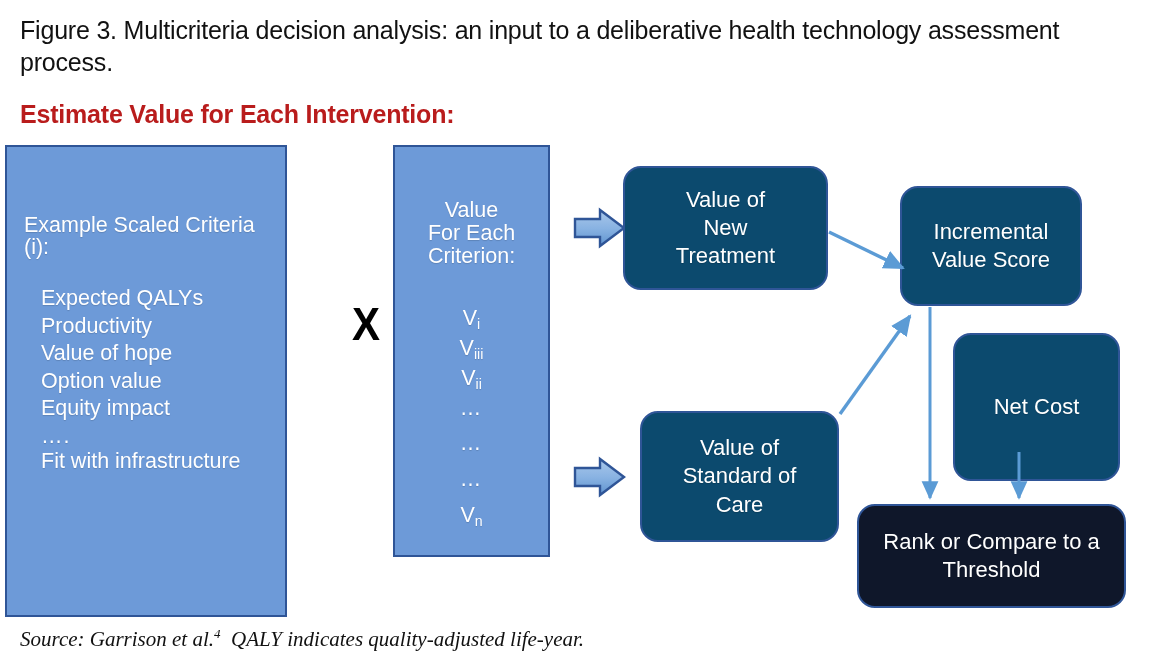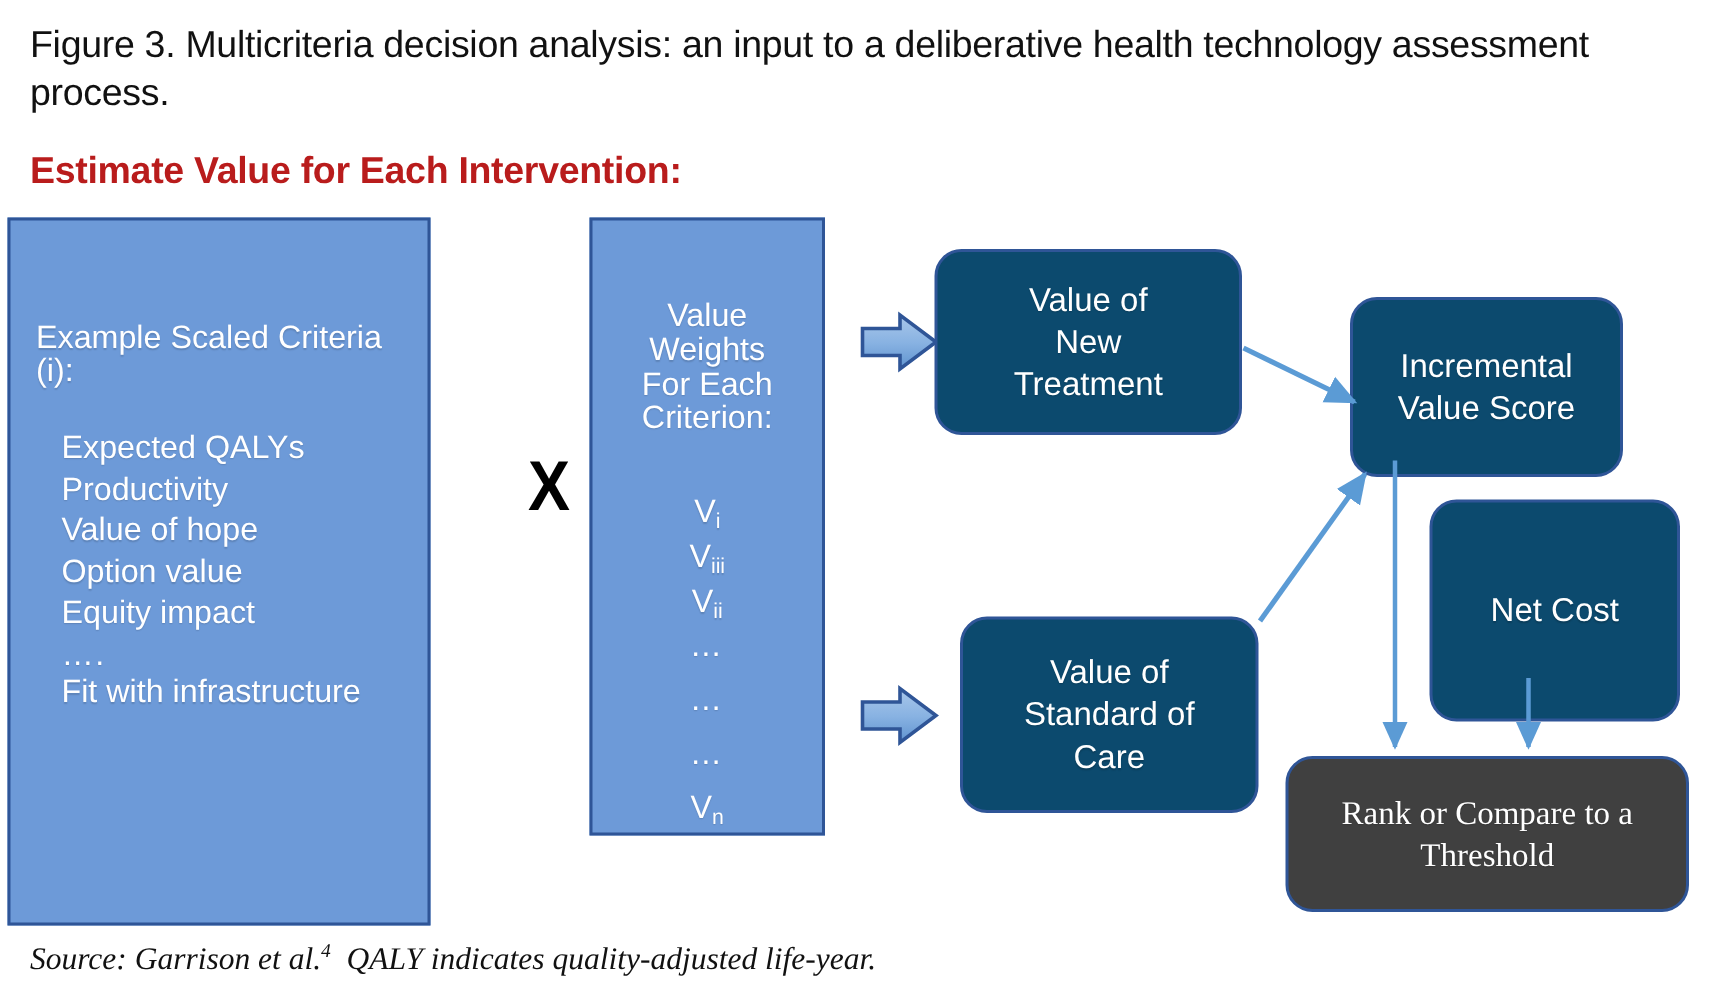--- a/index.html
+++ b/index.html
@@ -74,23 +74,22 @@
     display: flex;
     align-items: center;
     justify-content: center;
     text-align: center;
     font-size: 22px;
     line-height: 1.28;
     text-shadow: 0 1px 1px rgba(0,0,0,0.18);
   }
 
   .rounded-box.green {
-    background: #404040;
+    background: #0f172a;
     border-color: #2f5597;
-    font-family: Liberation Serif, serif;
   }
 
   
   #criteria-box {
     left: 5px;
     top: 145px;
     width: 282px;
     height: 472px;
   }
   #criteria-inner {
@@ -141,21 +140,21 @@
     color: #000000;
     transform: scaleY(1.12);
   }
 
   
   .block-arrow { position: absolute; }
 
   
   #value-new-treatment-box { left: 623px; top: 166px; width: 205px; height: 124px; }
   #value-standard-care-box { left: 640px; top: 411px; width: 199px; height: 131px; }
-  #incremental-value-box   { left: 900px; top: 198px; width: 182px; height: 120px; }
+  #incremental-value-box   { left: 900px; top: 186px; width: 182px; height: 120px; }
   #net-cost-box            { left: 953px; top: 333px; width: 167px; height: 148px; }
   #rank-compare-box        { left: 857px; top: 504px; width: 269px; height: 104px; }
 
   
   #connectors {
     position: absolute;
     left: 0;
     top: 0;
     width: 1152px;
     height: 670px;
@@ -181,21 +180,20 @@
     <div class="criteria-item">Fit with infrastructure</div>
   </div>
 </div>
 
 <div id="multiply-symbol">X</div>
 
 <div class="rect-box" id="weights-box">
   <div id="weights-inner">
     <div id="weights-heading">
       <div>Value</div>
-      <div>Weights</div>
       <div>For Each</div>
       <div>Criterion:</div>
     </div>
     <div class="weight-item"><span>V</span><sub>i</sub></div>
     <div class="weight-item"><span>V</span><sub>iii</sub></div>
     <div class="weight-item"><span>V</span><sub>ii</sub></div>
     <div class="weight-item dots">…</div>
     <div class="weight-item dots">…</div>
     <div class="weight-item dots">…</div>
     <div class="weight-item"><span>V</span><sub>n</sub></div>

